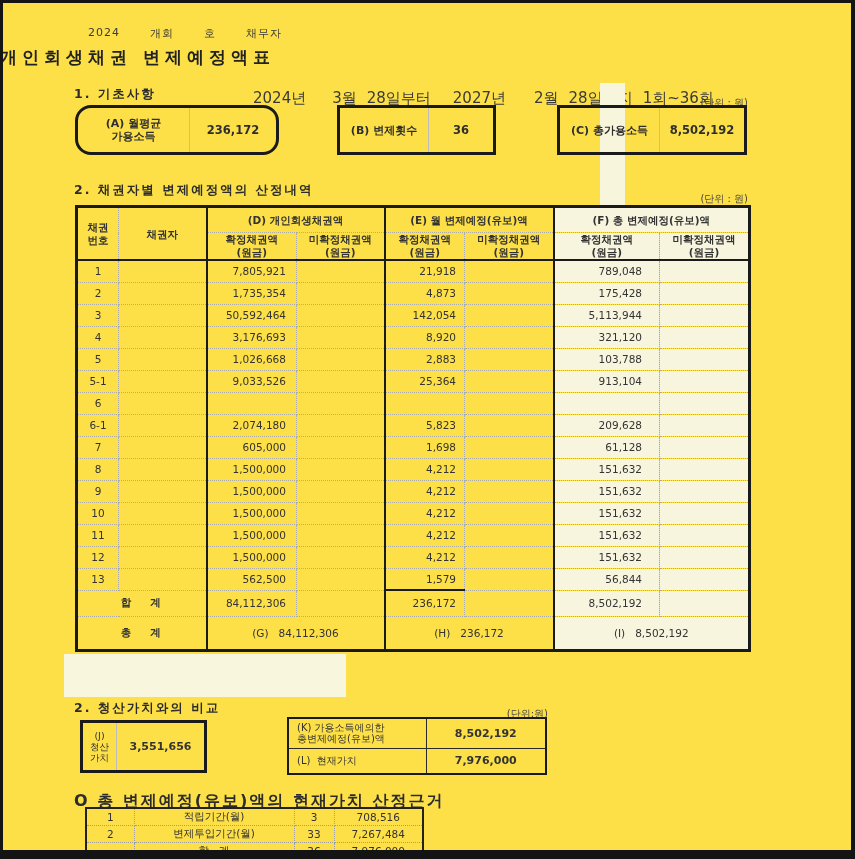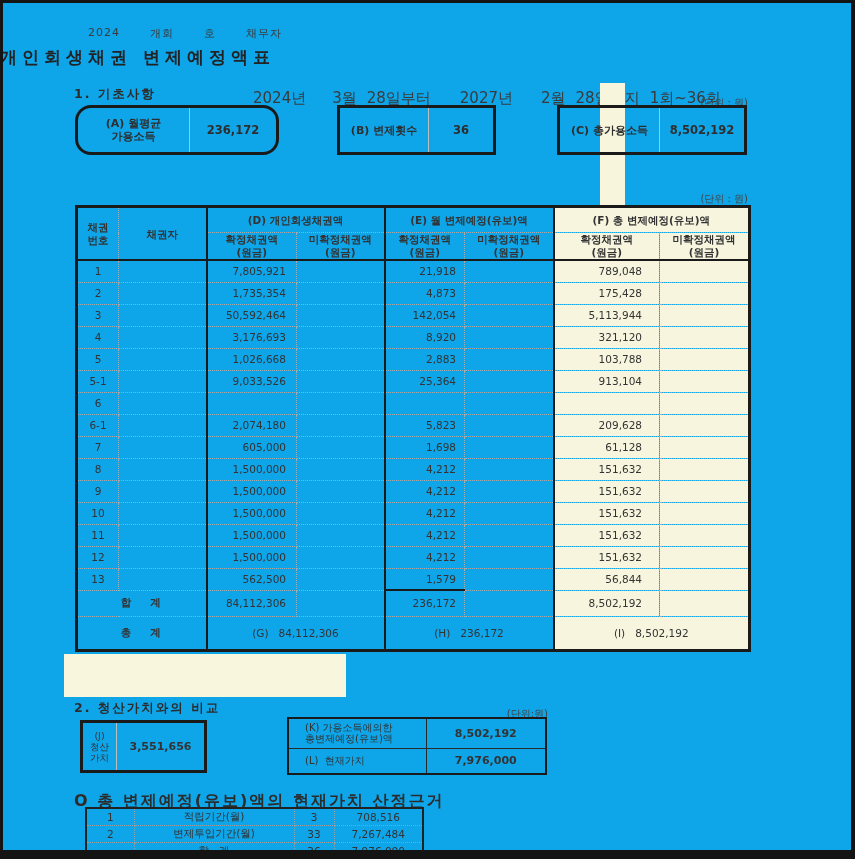--- a/index.html
+++ b/index.html
@@ -1,36 +1,36 @@
 <!DOCTYPE html>
 <html><head>
 <meta charset="utf-8">
 <style>
   * { box-sizing: border-box; }
   html,body { margin:0; padding:0; }
   body { background:#d9d9d9; font-family:"DejaVu Sans","Liberation Sans",sans-serif; }
-  .page { position:relative; width:855px; height:859px; background:#0ea5e9; color:#333; overflow:hidden; }
+  .page { position:relative; width:855px; height:859px; background:#fde047; color:#333; overflow:hidden; }
   .frame { position:absolute; inset:0; border:3px solid #141414; border-right-width:4px; border-bottom-width:9px; pointer-events:none; z-index:60; }
   .abs { position:absolute; }
   .pre { white-space:pre; }
 
   
   .case-line { left:88px; top:26px; display:flex; gap:0; font-size:11px; color:#3a3a3a; letter-spacing:1px; }
   .case-line span { margin-right:30px; }
   .doc-title { left:0; right:0; top:46px; text-align:left; font-size:17px; font-weight:bold; letter-spacing:5px; color:#222; }
 
   
   .sec-h { font-size:12.5px; font-weight:bold; letter-spacing:2px; color:#2c2c2c; }
   .unit { font-size:10px; color:#444; text-align:right; }
 
   
   .period { left:253px; top:89px; display:flex; font-size:15px; color:#3a3a3a; }
   .period span { margin-right:10px; }
   .period span:nth-child(1){ margin-right:26px; }
-  .period span:nth-child(3){ margin-right:29px; }
+  .period span:nth-child(3){ margin-right:22px; }
   .period span:nth-child(4){ margin-right:28px; }
   .box { top:105px; height:50px; border:3px solid #1a1a1a; display:flex; align-items:stretch; background:transparent; z-index:2; }
   .box .lbl { display:flex; flex-direction:column; align-items:center; justify-content:center; font-size:11px; font-weight:bold; line-height:13px; border-right:1px solid #bdbdbd; color:#2e2e2e; }
   .box .val { flex:1; display:flex; align-items:center; justify-content:center; font-size:11.5px; font-weight:bold; color:#2e2e2e; }
   .box-a { left:75px; width:204px;border-radius:16px; } .box-a .lbl { width:112px; }
   .box-b { left:337px; width:159px; } .box-b .lbl { width:89px; }
   .box-c { left:557px; width:190px; } .box-c .lbl { width:100px; }
 
   
   .stripe { left:600px; top:83px; width:25px; height:122px; background:#f8f5dd; z-index:1; }
@@ -56,21 +56,21 @@
   .main-table .sumline { border-top:2px solid #1a1a1a; }
   .main-table .lab { text-align:center; font-weight:bold; letter-spacing:2px; }
   .main-table thead th div { line-height:13px; }
 
   
   .jbox { left:80px; top:720px; width:127px; height:53px; border:3px solid #1a1a1a; display:flex; z-index:2; }
   .jbox .jl { width:34px; border-right:1px solid #bdbdbd; display:flex; flex-direction:column; align-items:center; justify-content:center; font-size:9.5px; line-height:11px; color:#333; }
   .jbox .jv { flex:1; display:flex; align-items:center; justify-content:center; font-size:11px; font-weight:bold; }
   .kl-table { position:absolute; left:287px; top:717px; width:258px; border-collapse:collapse; table-layout:fixed; border:2.5px solid #1a1a1a; z-index:2; }
   .kl-table td { border:1.5px solid #2a2a2a; font-size:10px; color:#333; }
-  .kl-table .kll { padding-left:16px; line-height:11.5px; }
+  .kl-table .kll { padding-left:8px; line-height:11.5px; }
   .kl-table .klv { text-align:center; font-size:11px; font-weight:bold; }
   .kl-table tr:nth-child(1) td { height:30px; }
   .kl-table tr:nth-child(2) td { height:26px; }
 
   
   .s5-table { position:absolute; left:85px; top:807px; width:337px; border-collapse:collapse; table-layout:fixed; border:2.5px solid #222; z-index:2; }
   .s5-table td { border:1px dotted #9e9e9e; font-size:10.5px; height:14px; text-align:center; color:#333; }
 </style>
 </head>
 <body>
@@ -113,20 +113,21 @@
     </div>
     <div class="val">36</div>
   </div>
   <div class="abs box box-c">
     <div class="lbl">
       <div>(C) 총가용소득</div>
     </div>
     <div class="val">8,502,192</div>
   </div>
 
+  <div class="abs sec-h" style="left:74px; top:182px;">2. 채권자별 변제예정액의 산정내역</div>
   <div class="abs unit" style="left:658px; top:192px; width:90px;">(단위 : 원)</div>
 
   <table class="main-table">
     <colgroup>
       <col style="width:42px">
         <col style="width:88px">
         <col style="width:90px">
         <col style="width:88px">
       <col style="width:80px">
         <col style="width:89px">

